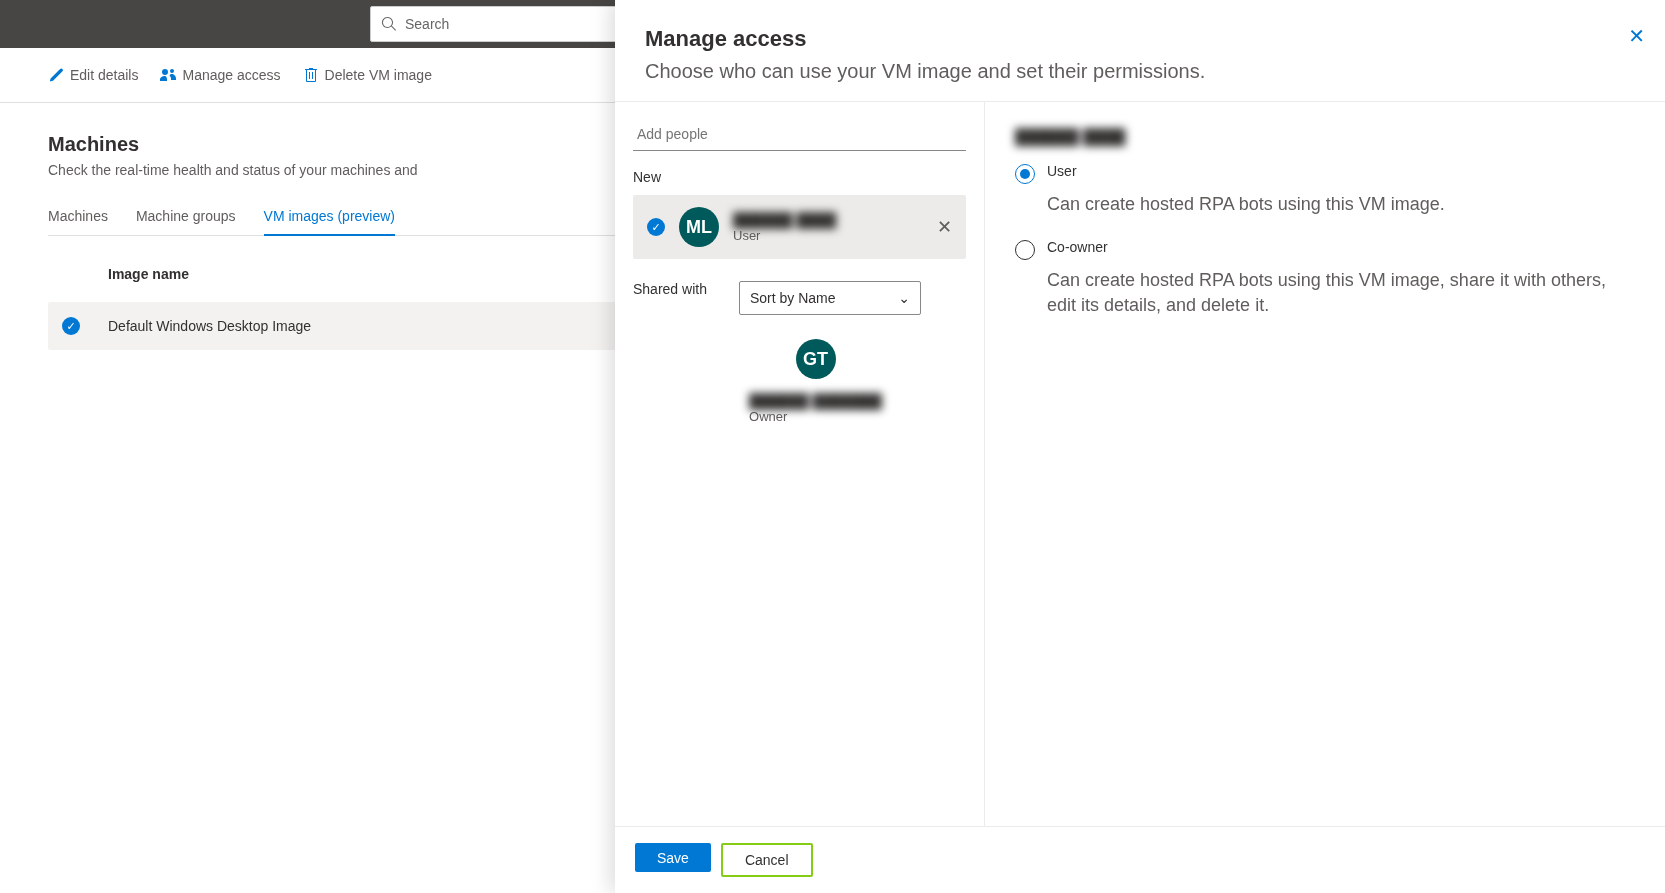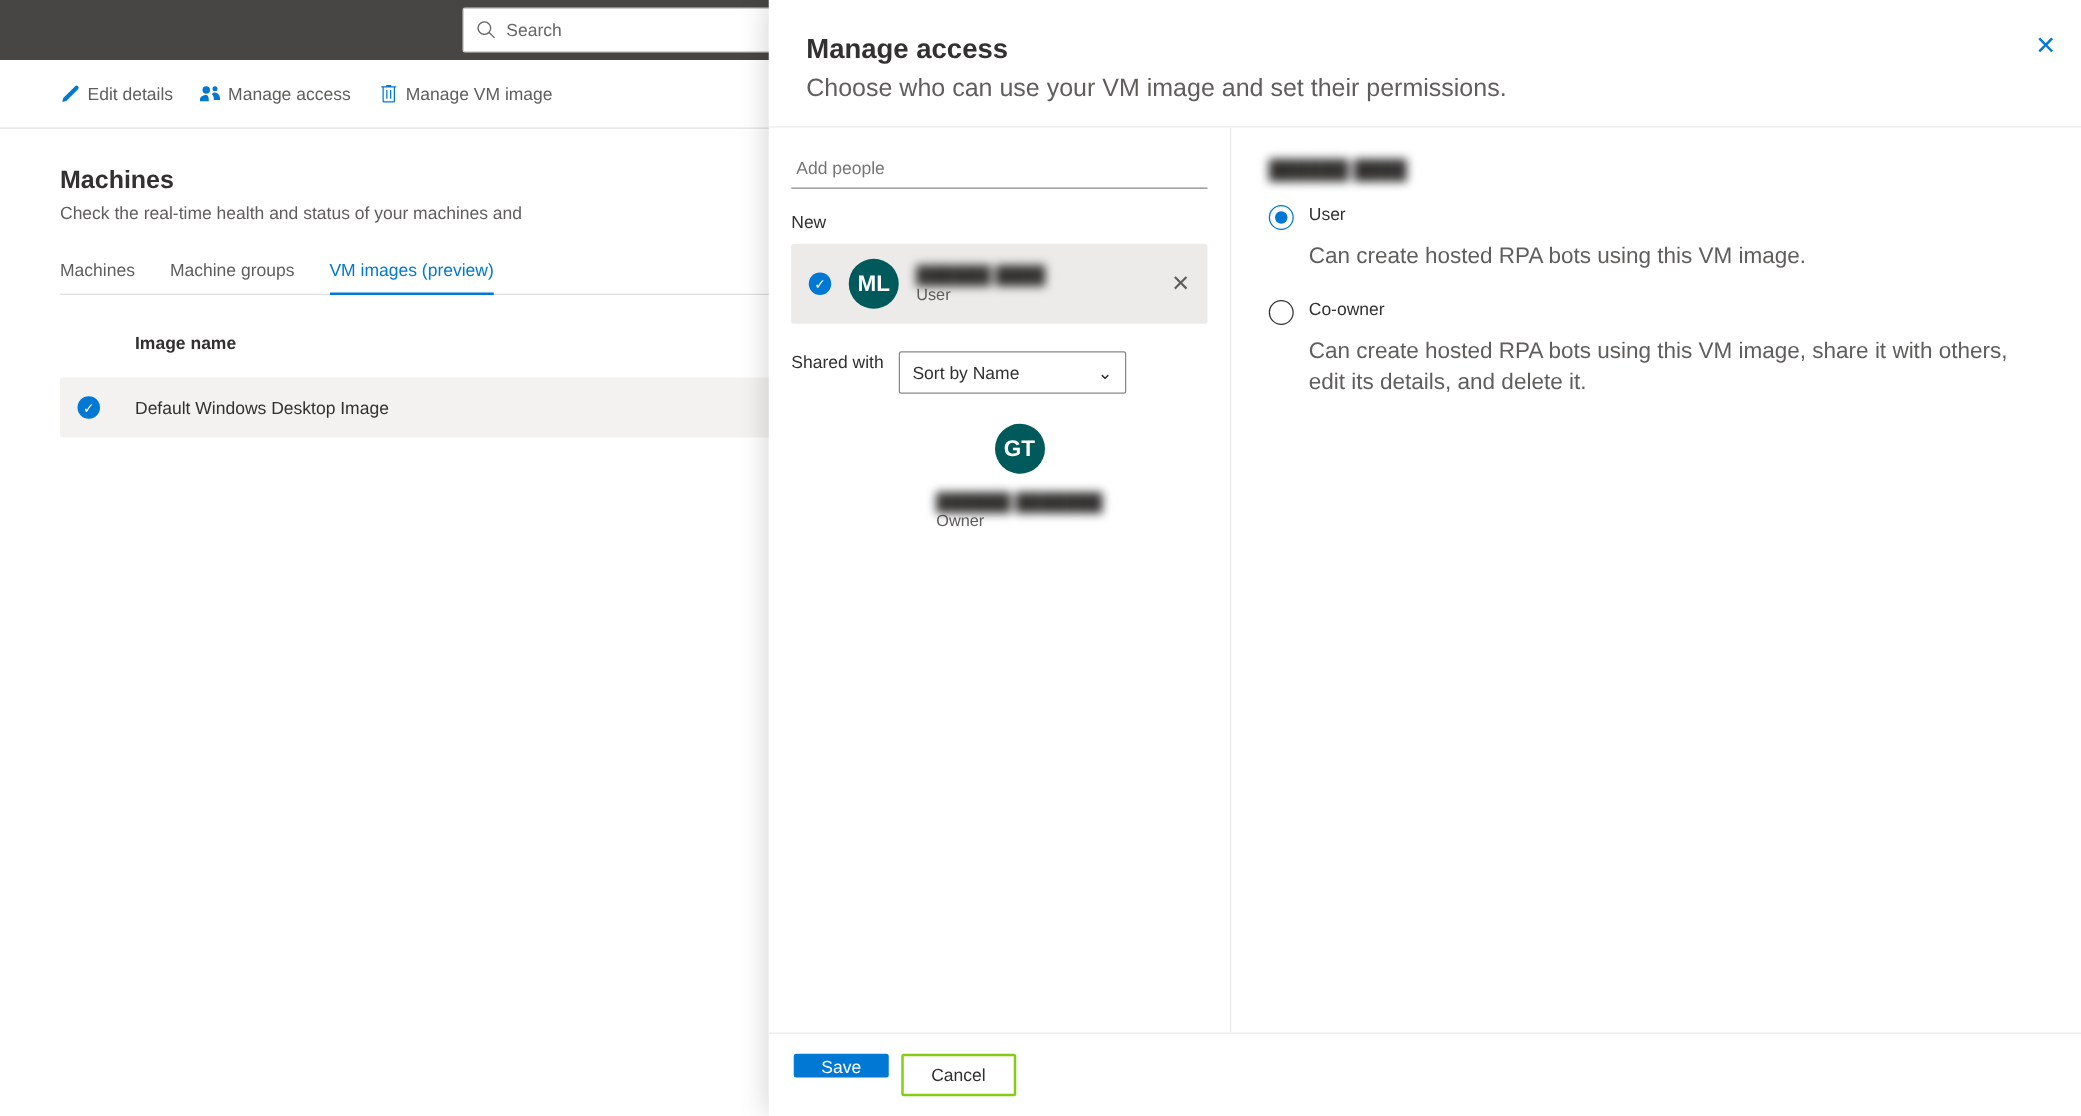--- a/index.html
+++ b/index.html
@@ -47,35 +47,35 @@
   .check-icon2 { width:18px; height:18px; border-radius:50%; background:#0078d4; display:flex; align-items:center; justify-content:center; flex-shrink:0; }
   .check-icon2::after { content:"✓"; color:#fff; font-size:11px; }
   .avatar { width:40px; height:40px; border-radius:50%; background:#005a5b; color:#fff; display:flex; align-items:center; justify-content:center; font-size:18px; font-weight:600; flex-shrink:0; }
   .person-meta { display:flex; flex-direction:column; }
   .person-name { color:#323130; font-size:14px; filter: blur(4px); user-select:none; }
   .person-role { color:#605e5c; font-size:13px; }
   .card-x { position:absolute; right:14px; top:50%; transform:translateY(-50%); color:#605e5c; font-size:18px; cursor:pointer; }
 
   .shared-row { display:flex; align-items:flex-start; gap:12px; margin-top:22px; margin-bottom:14px; }
   .shared-row span { font-size:14px; color:#323130; }
-  .sort-select { height:34px; width:182px; border:1px solid #8a8886; border-radius:2px; padding:0 10px; background:#fff; font-size:14px; color:#323130; display:flex; align-items:center; justify-content:space-between; cursor:pointer; }
+  .sort-select { height:34px; width:182px; border:1px solid #8a8886; border-radius:2px; padding:0 10px; background:#fff; font-size:14px; color:#323130; display:flex; align-items:center; justify-content:space-between; cursor:pointer;margin-left:20px; }
   .chev { font-size:12px; color:#605e5c; }
 
   .shared-person { display:flex; align-items:center; gap:14px; padding:10px 14px 10px 46px;flex-direction:column; }
 
   .perm-name { font-size:15px; color:#323130; font-weight:600; margin-bottom:18px; filter: blur(4px); user-select:none; }
   .radio-row { display:flex; align-items:flex-start; gap:12px; margin-bottom:8px; }
   .radio { width:20px; height:20px; border-radius:50%; border:1px solid #323130; display:flex; align-items:center; justify-content:center; cursor:pointer; flex-shrink:0; margin-top:1px; }
   .radio.selected { border-color:#0078d4; }
   .radio.selected::after { content:""; width:10px; height:10px; border-radius:50%; background:#0078d4; }
   .radio-label { font-size:14px; color:#323130; }
   .radio-desc { font-size:18px; color:#605e5c; margin:0 0 22px 32px; line-height:1.4; }
 
   .panel-foot { padding:16px 20px; border-top:1px solid #edebe9; display:flex; gap:10px; }
-  .btn-primary { background:#0078d4; color:#fff; border:none; height:19px; padding:0 22px; font-size:14px; border-radius:2px; cursor:pointer; }
+  .btn-primary { background:#0078d4; color:#fff; border:none; height:29px; padding:0 22px; font-size:14px; border-radius:2px; cursor:pointer; }
   .btn-secondary { background:#fff; color:#323130; border:2px solid #84cc16; height:34px; padding:0 22px; font-size:14px; border-radius:2px; cursor:pointer; }
 </style>
 </head>
 <body>
 
 <div class="top-header">
   <div class="search-box">
     <svg viewBox="0 0 16 16">
         <path d="M6.5 1a5.5 5.5 0 014.38 8.82l4.15 4.15-.71.71-4.15-4.15A5.5 5.5 0 116.5 1zm0 1a4.5 4.5 0 100 9 4.5 4.5 0 000-9z"></path>
       </svg>
@@ -93,21 +93,21 @@
   <div class="toolbar-item">
     <svg viewBox="0 0 16 16">
         <path d="M5 8a3 3 0 100-6 3 3 0 000 6zm0 1c-2.5 0-5 1.3-5 3.5V14h7v-1.5C7 10.3 6.1 9 5 9zm7-3a2 2 0 100-4 2 2 0 000 4zm0 1c-1 0-2 .5-2.5 1.4.9.8 1.5 1.9 1.5 3.1V13h5v-1.5C16 9.3 14 7 12 7z"></path>
       </svg>
     <span>Manage access</span>
   </div>
   <div class="toolbar-item">
     <svg viewBox="0 0 16 16">
         <path d="M6 2V1h4v1h4v1h-1v11a1 1 0 01-1 1H4a1 1 0 01-1-1V3H2V2h4zm-2 1v11h8V3H4zm2 2h1v7H6V5zm3 0h1v7H9V5z"></path>
       </svg>
-    <span>Manage VM image</span>
+    <span>Delete VM image</span>
   </div>
 </div>
 
 <div class="page-main">
   <div class="page-title">Machines</div>
   <div class="page-sub">Check the real-time health and status of your machines and</div>
 
   <div class="tabs">
     <div class="tab">Machines</div>
     <div class="tab">Machine groups</div>

